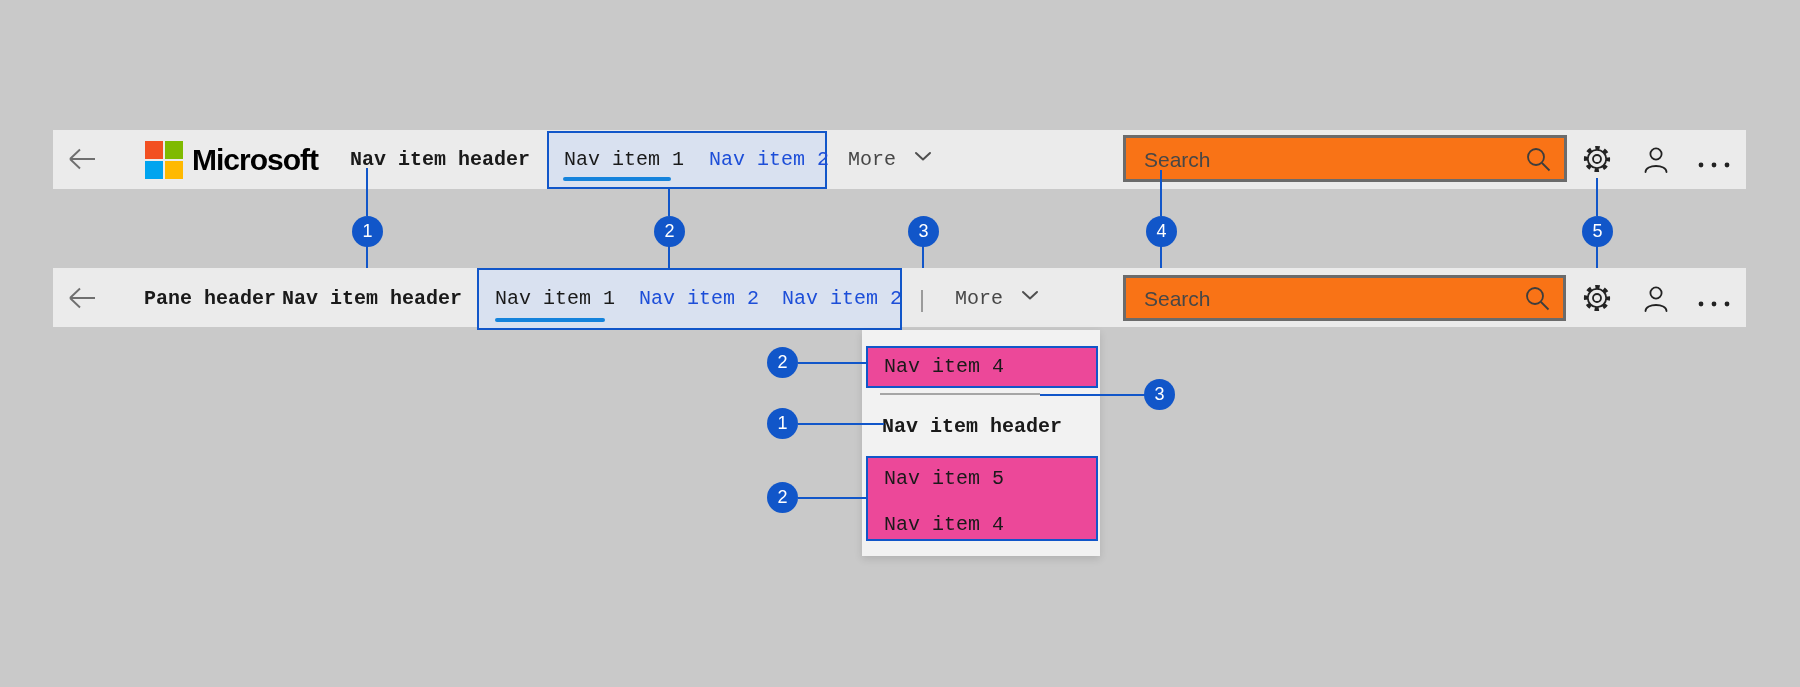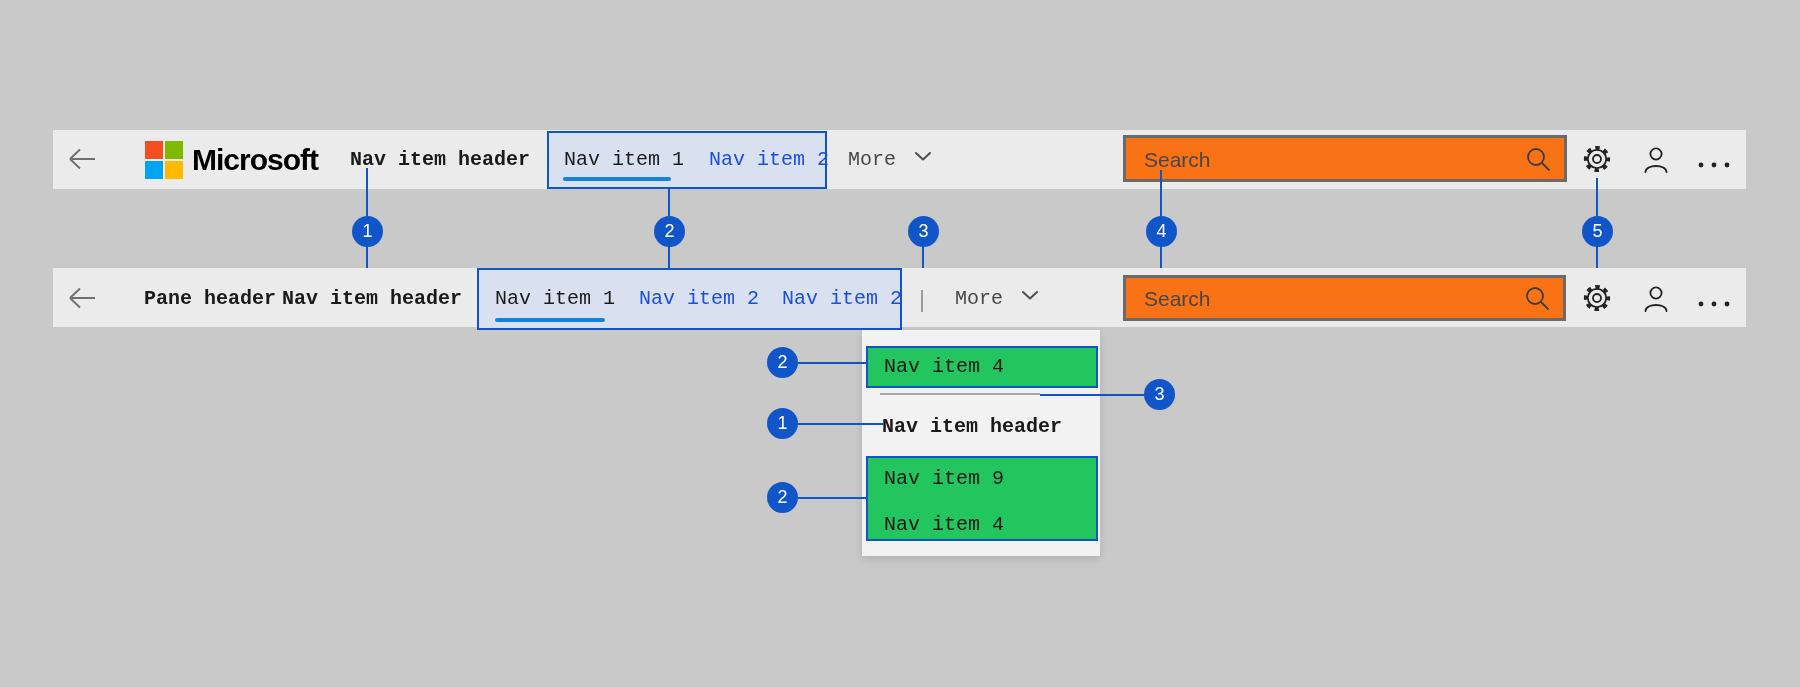--- a/index.html
+++ b/index.html
@@ -5,21 +5,21 @@
   html,body{margin:0;padding:0;}
   body{background:#c9c9c9;font-family:"Liberation Sans",sans-serif;}
   #canvas{position:relative;width:1800px;height:687px;background:#c9c9c9;overflow:hidden;}
   .abs{position:absolute;}
   .bar{position:absolute;left:53px;width:1693px;height:59px;background:#ebebeb;}
   .txt{position:absolute;font-size:20px;line-height:26px;color:#1a1a1a;white-space:nowrap;font-family:Liberation Mono, monospace;}
   .bold{font-weight:700;}
   .muted{color:#1d4ed8;}
   .more-lbl{color:#474747;}
   .hl-box{position:absolute;background:#d9e1f0;border:2px solid #1156c9;box-sizing:border-box;}
-  .menu-box{position:absolute;background:#22c55e;border:2px solid #1156c9;box-sizing:border-box;}
+  .menu-box{position:absolute;background:#ec4899;border:2px solid #1156c9;box-sizing:border-box;}
   .underline{position:absolute;height:4px;background:#1583dc;border-radius:2px;}
   .search-box{position:absolute;border:3px solid #6b6b6b;background:#f97316;box-sizing:border-box;}
   .search-box input{position:absolute;left:16px;top:0;width:70%;height:100%;border:none;outline:none;background:transparent;font-family:"Liberation Sans",sans-serif;font-size:21px;color:#333;}
   .search-box input::placeholder{color:#474747;opacity:1;}
   .mag{position:absolute;top:50%;transform:translateY(-50%);}
   .badge{position:absolute;width:31px;height:31px;border-radius:50%;background:#1156c9;color:#fff;font-size:18px;display:flex;align-items:center;justify-content:center;}
   .vline{position:absolute;width:2px;background:#1156c9;}
   .hline{position:absolute;height:2px;background:#1156c9;}
   .panel{position:absolute;left:862px;top:330px;width:238px;height:226px;background:#f2f2f2;box-shadow:0 3px 8px rgba(0,0,0,0.12);}
   .sep{position:absolute;left:880px;top:393px;width:160px;height:2px;background:#a6a6a6;}
@@ -169,21 +169,21 @@
 
   <div class="menu-box" style="left:866px;top:346px;width:232px;height:42px;">
     <div class="txt" style="left:16px;top:6px;">Nav item 4</div>
   </div>
 
   <div class="sep"></div>
 
   <div class="txt bold" style="left:882px;top:414px;">Nav item header</div>
 
   <div class="menu-box" style="left:866px;top:456px;width:232px;height:85px;">
-    <div class="txt" style="left:16px;top:8px;">Nav item 9</div>
+    <div class="txt" style="left:16px;top:8px;">Nav item 5</div>
     <div class="txt" style="left:16px;top:54px;">Nav item 4</div>
   </div>
 
   <div class="hline" style="left:798px;top:362px;width:68px;"></div>
   <div class="hline" style="left:798px;top:423px;width:86px;"></div>
   <div class="hline" style="left:798px;top:497px;width:68px;"></div>
   <div class="hline" style="left:1040px;top:394px;width:105px;"></div>
 
   <div class="badge" style="left:767px;top:347px;">2</div>
   <div class="badge" style="left:767px;top:408px;">1</div>

